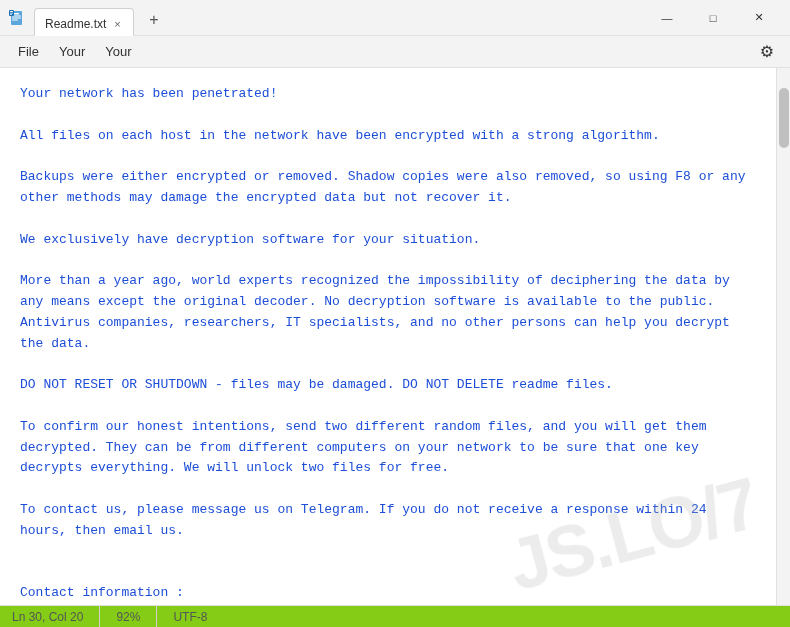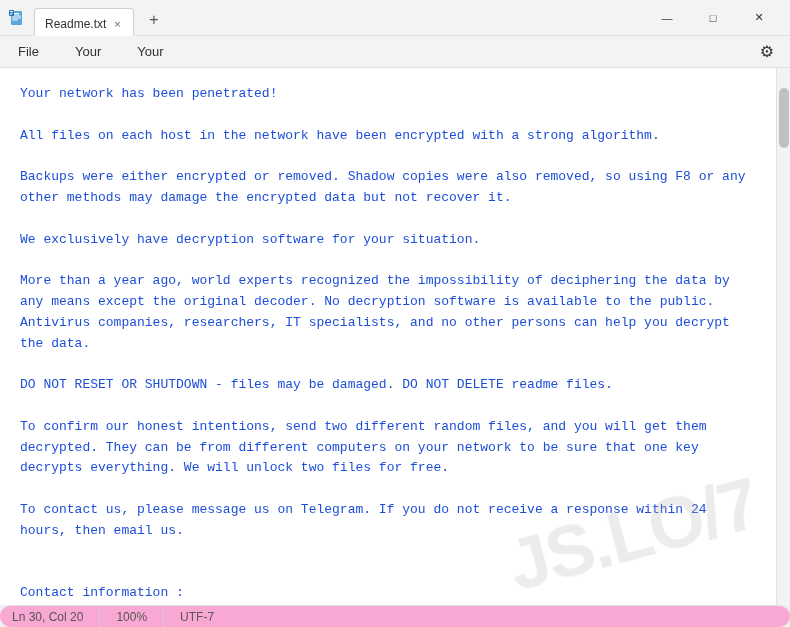--- a/index.html
+++ b/index.html
@@ -92,21 +92,21 @@
     }
 
     
     .menu-bar {
       background: #f3f3f3;
       height: 32px;
       display: flex;
       align-items: center;
       padding: 0 8px;
       border-bottom: 1px solid #e0e0e0;
-      gap: 16px;
+      gap: 0;
     }
     .menu-item {
       padding: 4px 10px;
       font-size: 13px;
       color: #333;
       cursor: pointer;
       border-radius: 3px;
     }
     .menu-spacer { flex: 1; }
     .settings-btn {
@@ -166,30 +166,29 @@
       color: rgba(180, 180, 180, 0.25);
       font-family: Arial, sans-serif;
       pointer-events: none;
       transform: rotate(-15deg);
       user-select: none;
       letter-spacing: -2px;
     }
 
     
     .status-bar {
-      background: #f9a8d4;
+      background: #84cc16;
       height: 22px;
       border-top: 1px solid #e0e0e0;
       display: flex;
       align-items: center;
       padding: 0 12px;
       font-size: 12px;
       color: #555;
       gap: 0;
-      border-radius: 11px;
     }
     .status-section {
       padding: 0 16px;
       border-right: 1px solid #d0d0d0;
       height: 100%;
       display: flex;
       align-items: center;
     }
     .status-section:first-child { padding-left: 0; }
     .status-section:last-child { border-right: none; }
@@ -261,15 +260,15 @@
   <div class="watermark">
     <span>JS.LO/7</span>
   </div>
   <div class="scrollbar">
     <div class="scrollbar-thumb"></div>
   </div>
 </div>
 
 <div class="status-bar">
   <div class="status-section">Ln 30, Col 20</div>
-  <div class="status-section">100%</div>
-  <div class="status-section">UTF-7</div>
+  <div class="status-section">92%</div>
+  <div class="status-section">UTF-8</div>
 </div>
 
 </body></html>

